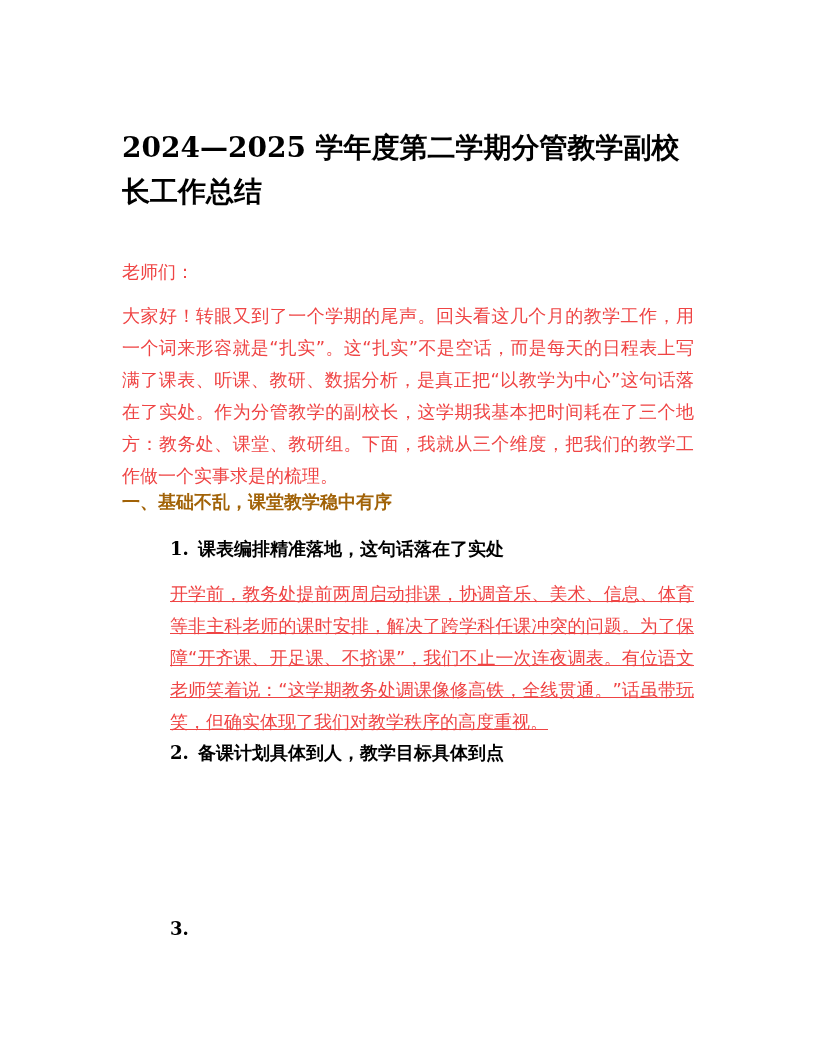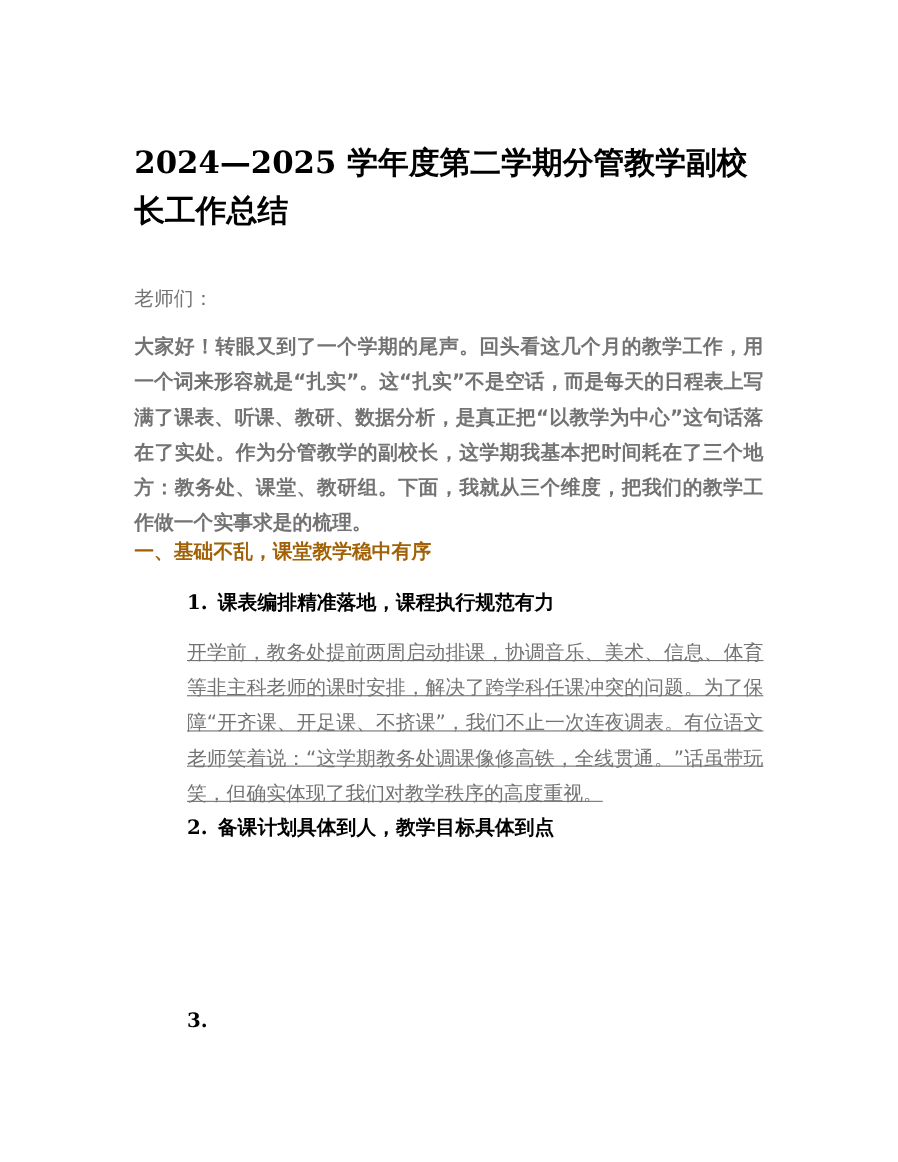--- a/index.html
+++ b/index.html
@@ -31,36 +31,35 @@
       font-size: 28px;
       line-height: 44px;
       color: #000000;
       margin: 0;
       letter-spacing: 0px;
     }
     .body-text {
       font-family: "DejaVu Sans", "Liberation Sans", sans-serif;
       font-size: 18px;
       line-height: 32px;
-      color: #737373;
+      color: #ef4444;
       margin: 0;
       text-align: justify;
     }
     .salutation {
       position: absolute;
       left: 122px;
       top: 256px;
       width: 572px;
     }
     .intro {
       position: absolute;
       left: 122px;
       top: 300px;
       width: 572px;
-      font-weight: bold;
     }
     .section-heading {
       position: absolute;
       left: 122px;
       top: 486px;
       width: 572px;
       font-family: "DejaVu Sans", "Liberation Sans", sans-serif;
       font-weight: bold;
       font-size: 18px;
       line-height: 32px;
@@ -103,21 +102,21 @@
   <h1 class="title">2024—2025 学年度第二学期分管教学副校长工作总结</h1>
 
   <p class="body-text salutation">老师们：</p>
 
   <p class="body-text intro">大家好！转眼又到了一个学期的尾声。回头看这几个月的教学工作，用一个词来形容就是“扎实”。这“扎实”不是空话，而是每天的日程表上写满了课表、听课、教研、数据分析，是真正把“以教学为中心”这句话落在了实处。作为分管教学的副校长，这学期我基本把时间耗在了三个地方：教务处、课堂、教研组。下面，我就从三个维度，把我们的教学工作做一个实事求是的梳理。</p>
 
   <h2 class="section-heading">一、基础不乱，课堂教学稳中有序</h2>
 
   <h3 class="sub-heading sh1">
     <span class="num">1.</span>
-    <span>课表编排精准落地，课程执行规范有力</span>
+    <span>课表编排精准落地，这句话落在了实处</span>
   </h3>
   <p class="body-text sub-para sp1">开学前，教务处提前两周启动排课，协调音乐、美术、信息、体育等非主科老师的课时安排，解决了跨学科任课冲突的问题。为了保障“开齐课、开足课、不挤课”，我们不止一次连夜调表。有位语文老师笑着说：“这学期教务处调课像修高铁，全线贯通。”话虽带玩笑，但确实体现了我们对教学秩序的高度重视。</p>
 
   <h3 class="sub-heading sh2">
     <span class="num">2.</span>
     <span>备课计划具体到人，教学目标具体到点</span>
   </h3>
 
   <h3 class="sub-heading sh3">
     <span class="num">3.</span>

